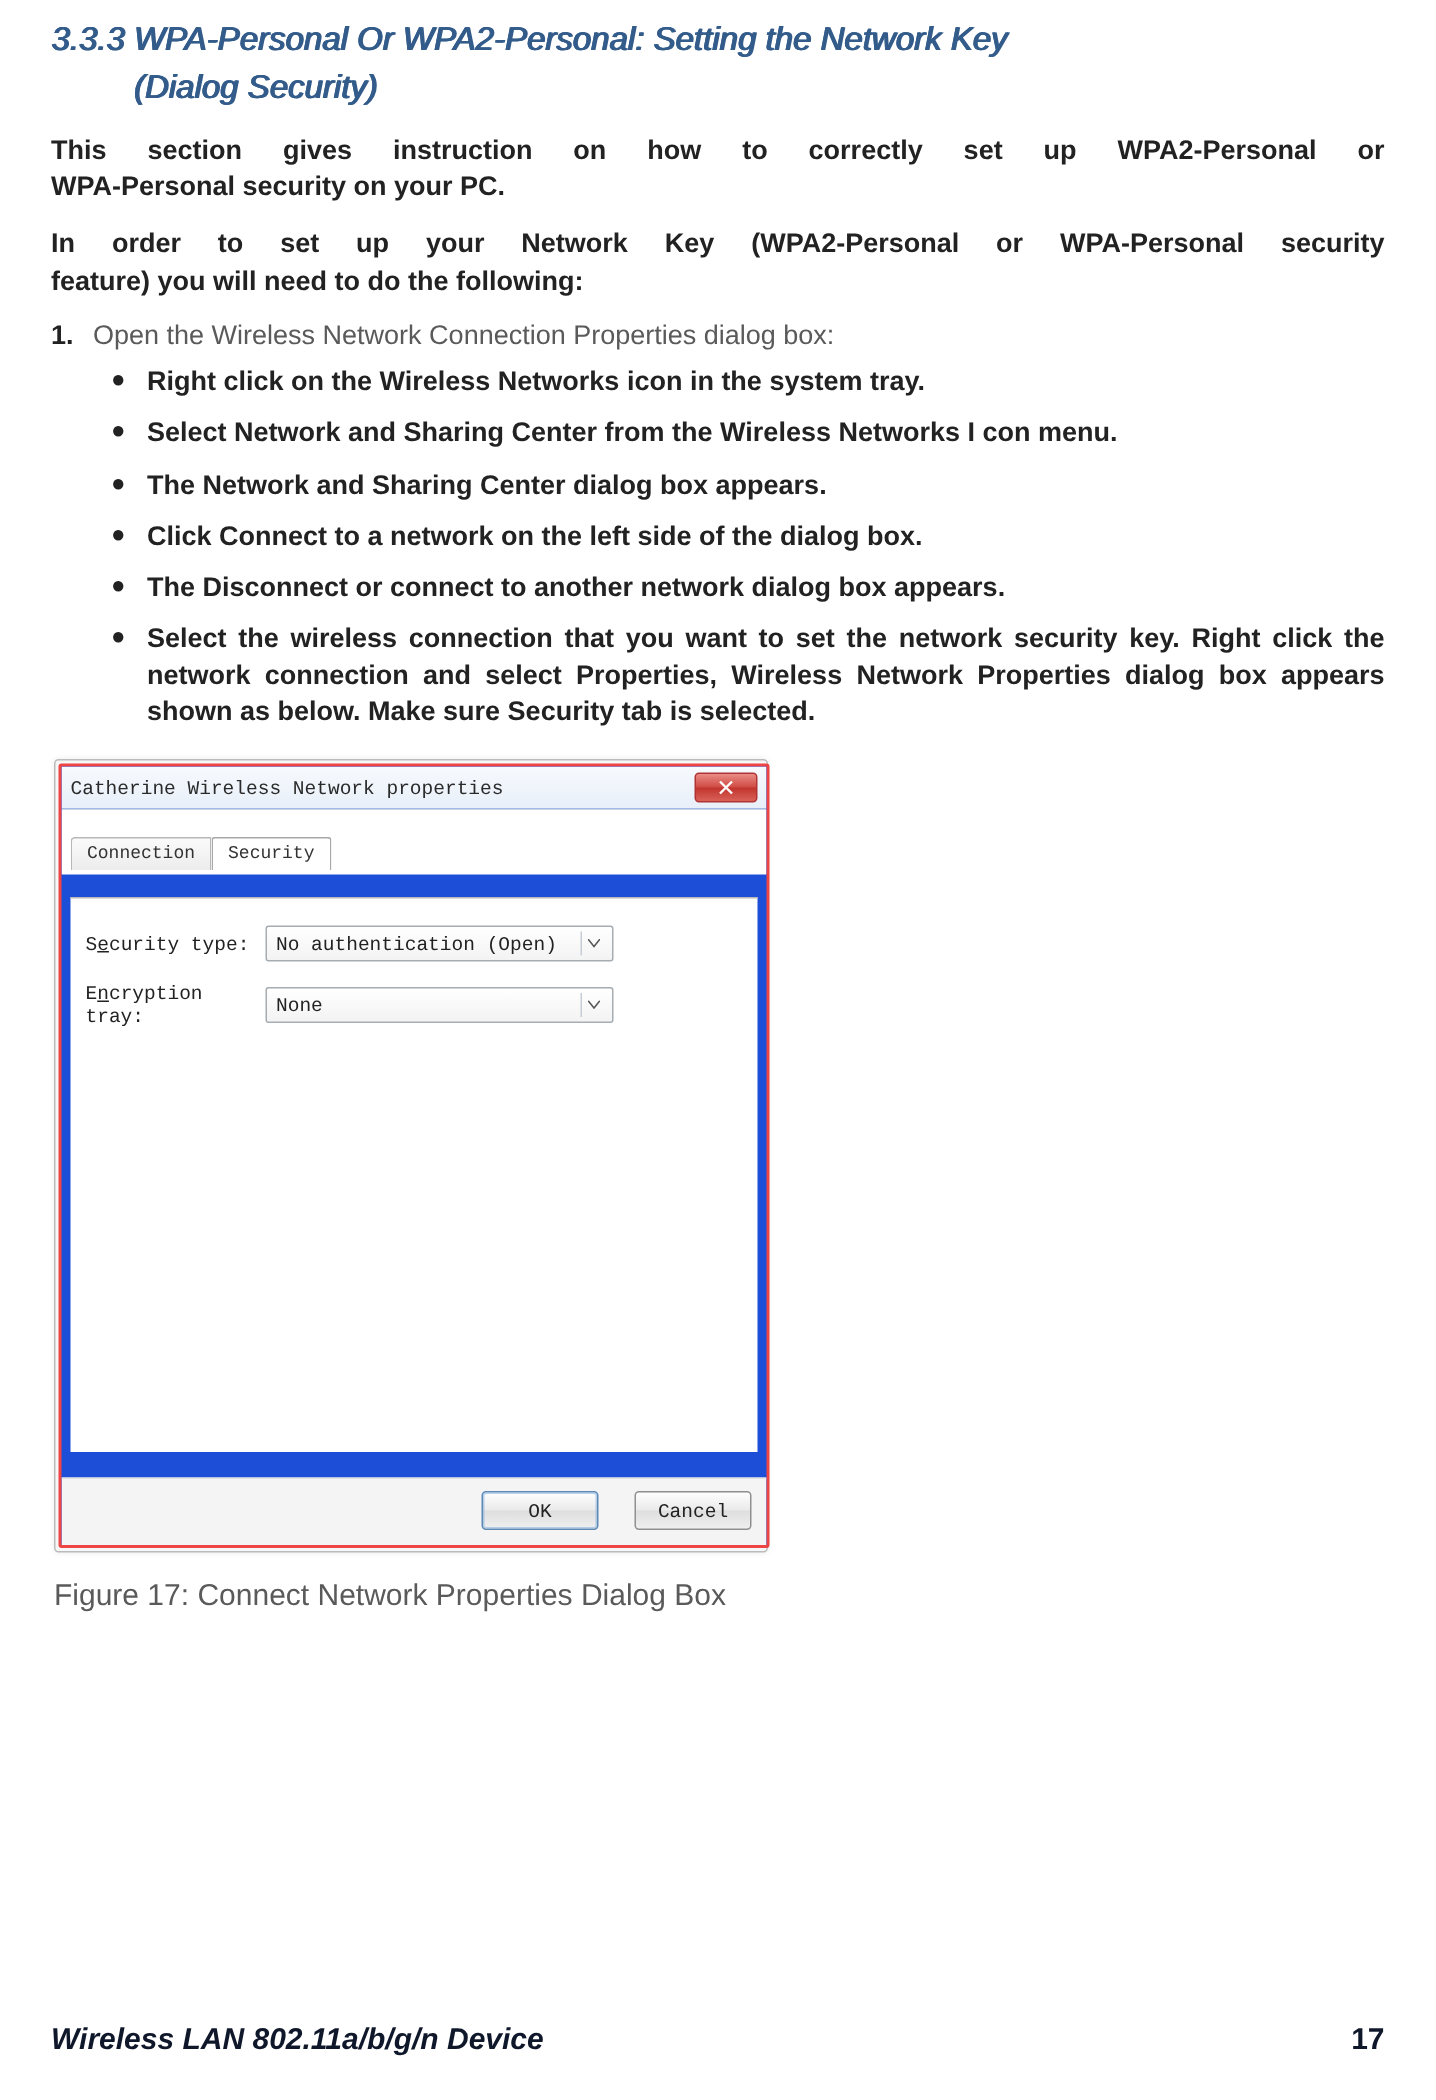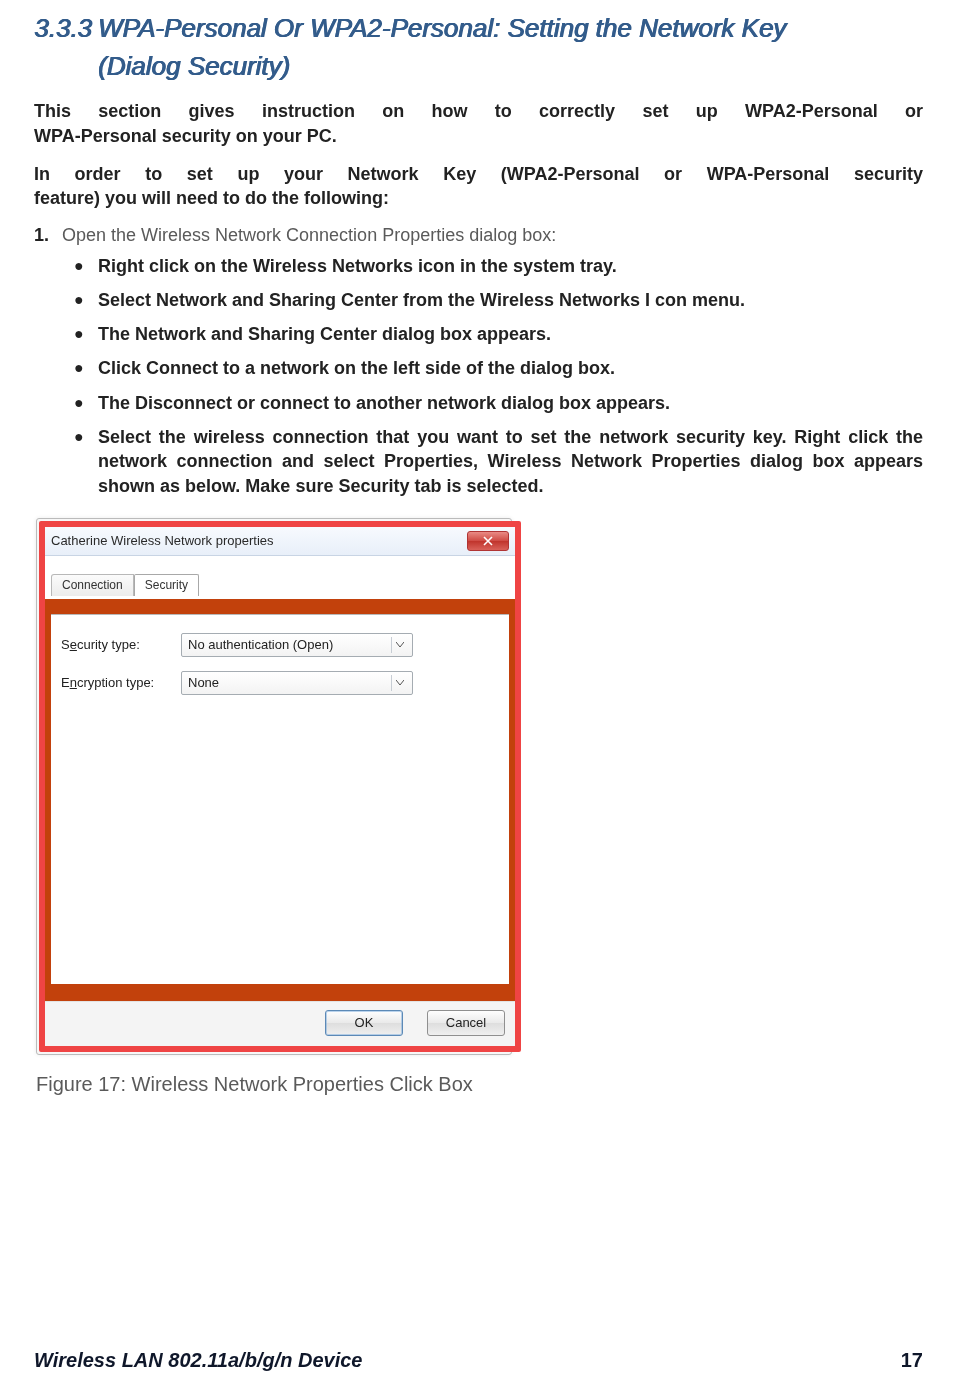--- a/index.html
+++ b/index.html
@@ -1,34 +1,34 @@
 <!DOCTYPE html>
 <html><head>
 <meta charset="utf-8">
 <style>
   html,body{margin:0;padding:0;background:#fff;color:#333;font-family:"Century Gothic","Trebuchet MS",Verdana,sans-serif;font-size:18px}
   .page{width:957px;height:1400px;box-sizing:border-box;padding:10px 34px 28px 34px;position:relative;display:flex;flex-direction:column}
-  .heading{color:#335c8b;font-size:26px;font-style:italic;text-shadow:0 0 0 #335c8b,1px 0 0 #335c8b;line-height:1.45;display:flex;margin-bottom:14px}
+  .heading{color:#335c8b;font-size:22px;font-style:italic;text-shadow:0 0 0 #335c8b,1px 0 0 #335c8b;line-height:1.45;display:flex;margin-bottom:14px}
   .heading .num{flex:0 0 auto;padding-right:6px}
   .heading .title{text-align:justify;text-justify:inter-word}
   .heading .title .line1{display:block;text-align-last:justify}
   .heading .title .line2{display:block}
   .para-bold{font-weight:bold;color:#222;text-align:justify;text-justify:inter-word;margin:0 0 14px 0;line-height:1.35}
   .para-intro1 .line1{display:block;text-align-last:justify}
   .para-intro2 .line1{display:block;text-align-last:justify}
   .step-row{display:flex;margin-bottom:8px}
   .step-num{flex:0 0 28px;font-weight:bold;color:#222;font-size:18px}
   .step-text{flex:1;color:#5a5a5a}
   ul.bullets{list-style:none;padding:0;margin:0 0 10px 40px}
   ul.bullets li{display:flex;font-weight:bold;color:#222;margin-bottom:10px;line-height:1.35}
   ul.bullets li .dot{flex:0 0 24px;font-size:16px;line-height:1.2;padding-top:2px}
   ul.bullets li .txt{flex:1;text-align:justify;text-justify:inter-word}
   
   .dlg-outer{width:470px;border:1px solid #bbb;border-radius:3px;background:#f7f7f7;box-shadow:0 0 4px rgba(0,0,0,0.08);margin-left:2px;padding:2px}
-  .dlg{width:100%;border:6px solid #ef4444;border-radius:2px;background:#c2410c;overflow:hidden;font-family:Liberation Sans, sans-serif;font-size:13px;color:#222}
+  .dlg{width:100%;border:2px solid #ef4444;border-radius:2px;background:#1d4ed8;overflow:hidden;font-family:Liberation Mono, monospace;font-size:13px;color:#222}
   .dlg-title{display:flex;align-items:center;justify-content:space-between;height:28px;padding:0 6px;background:linear-gradient(#f7fafe,#e8eff9);border-bottom:1px solid #c8d4e4}
   .dlg-title span:first-child{font-weight:normal;color:#2a2a2a}
   .dlg-close{width:40px;height:18px;border:1px solid #b03434;border-radius:3px;background:linear-gradient(#e98b85,#cf4b44 49%,#c0342c 51%,#d96159);display:flex;align-items:center;justify-content:center}
   .dlg-close svg{width:10px;height:10px}
   .tabs{display:flex;align-items:flex-start;height:26px;padding:17px 6px 0 6px;background:#fff}
   .tab{border:1px solid #b8b8b8;border-bottom:none;padding:3px 10px 4px;font-size:12px;color:#333;background:linear-gradient(#fdfdfd,#f0f0f0);margin-right:0;position:relative;top:1px}
   .tab.inactive{border-top-left-radius:3px;border-top-right-radius:0;background:linear-gradient(#fbfbfb,#ececec)}
   .tab.active{border-top-left-radius:2px;border-top-right-radius:2px;background:#fff;z-index:2;border-color:#a8a8a8}
   .tab-pane{border-top:1px solid #b8b8b8;margin:16px 6px;padding:18px 10px 8px 10px;height:370px;box-sizing:border-box;position:relative;top:-1px;background:#fff}
   .form-row{display:flex;align-items:center;margin-bottom:14px}
@@ -119,38 +119,38 @@
           <div class="select">
             <span>No authentication (Open)</span>
             <span class="chev">
                 <svg viewBox="0 0 8 6">
                   <path d="M0 0 L4 5 L8 0" fill="none" stroke="#555" stroke-width="1"></path>
                 </svg>
               </span>
           </div>
         </div>
         <div class="form-row">
-          <label><span>E</span><span class="u">n</span><span>cryption type:</span></label>
+          <label><span>E</span><span class="u">n</span><span>cryption tray:</span></label>
           <div class="select">
             <span>None</span>
             <span class="chev">
                 <svg viewBox="0 0 8 6">
                   <path d="M0 0 L4 5 L8 0" fill="none" stroke="#555" stroke-width="1"></path>
                 </svg>
               </span>
           </div>
         </div>
       </div>
       <div class="dlg-btnbar">
         <div class="win-btn primary">OK</div>
         <div class="win-btn">Cancel</div>
       </div>
     </div>
   </div>
 
-  <div class="caption">Figure 17: Wireless Network Properties Click Box</div>
+  <div class="caption">Figure 17: Connect Network Properties Dialog Box</div>
 
   <div class="footer">
     <span>Wireless LAN 802.11a/b/g/n Device</span>
     <span class="pg">17</span>
   </div>
 
 </div>
 
 </body></html>

